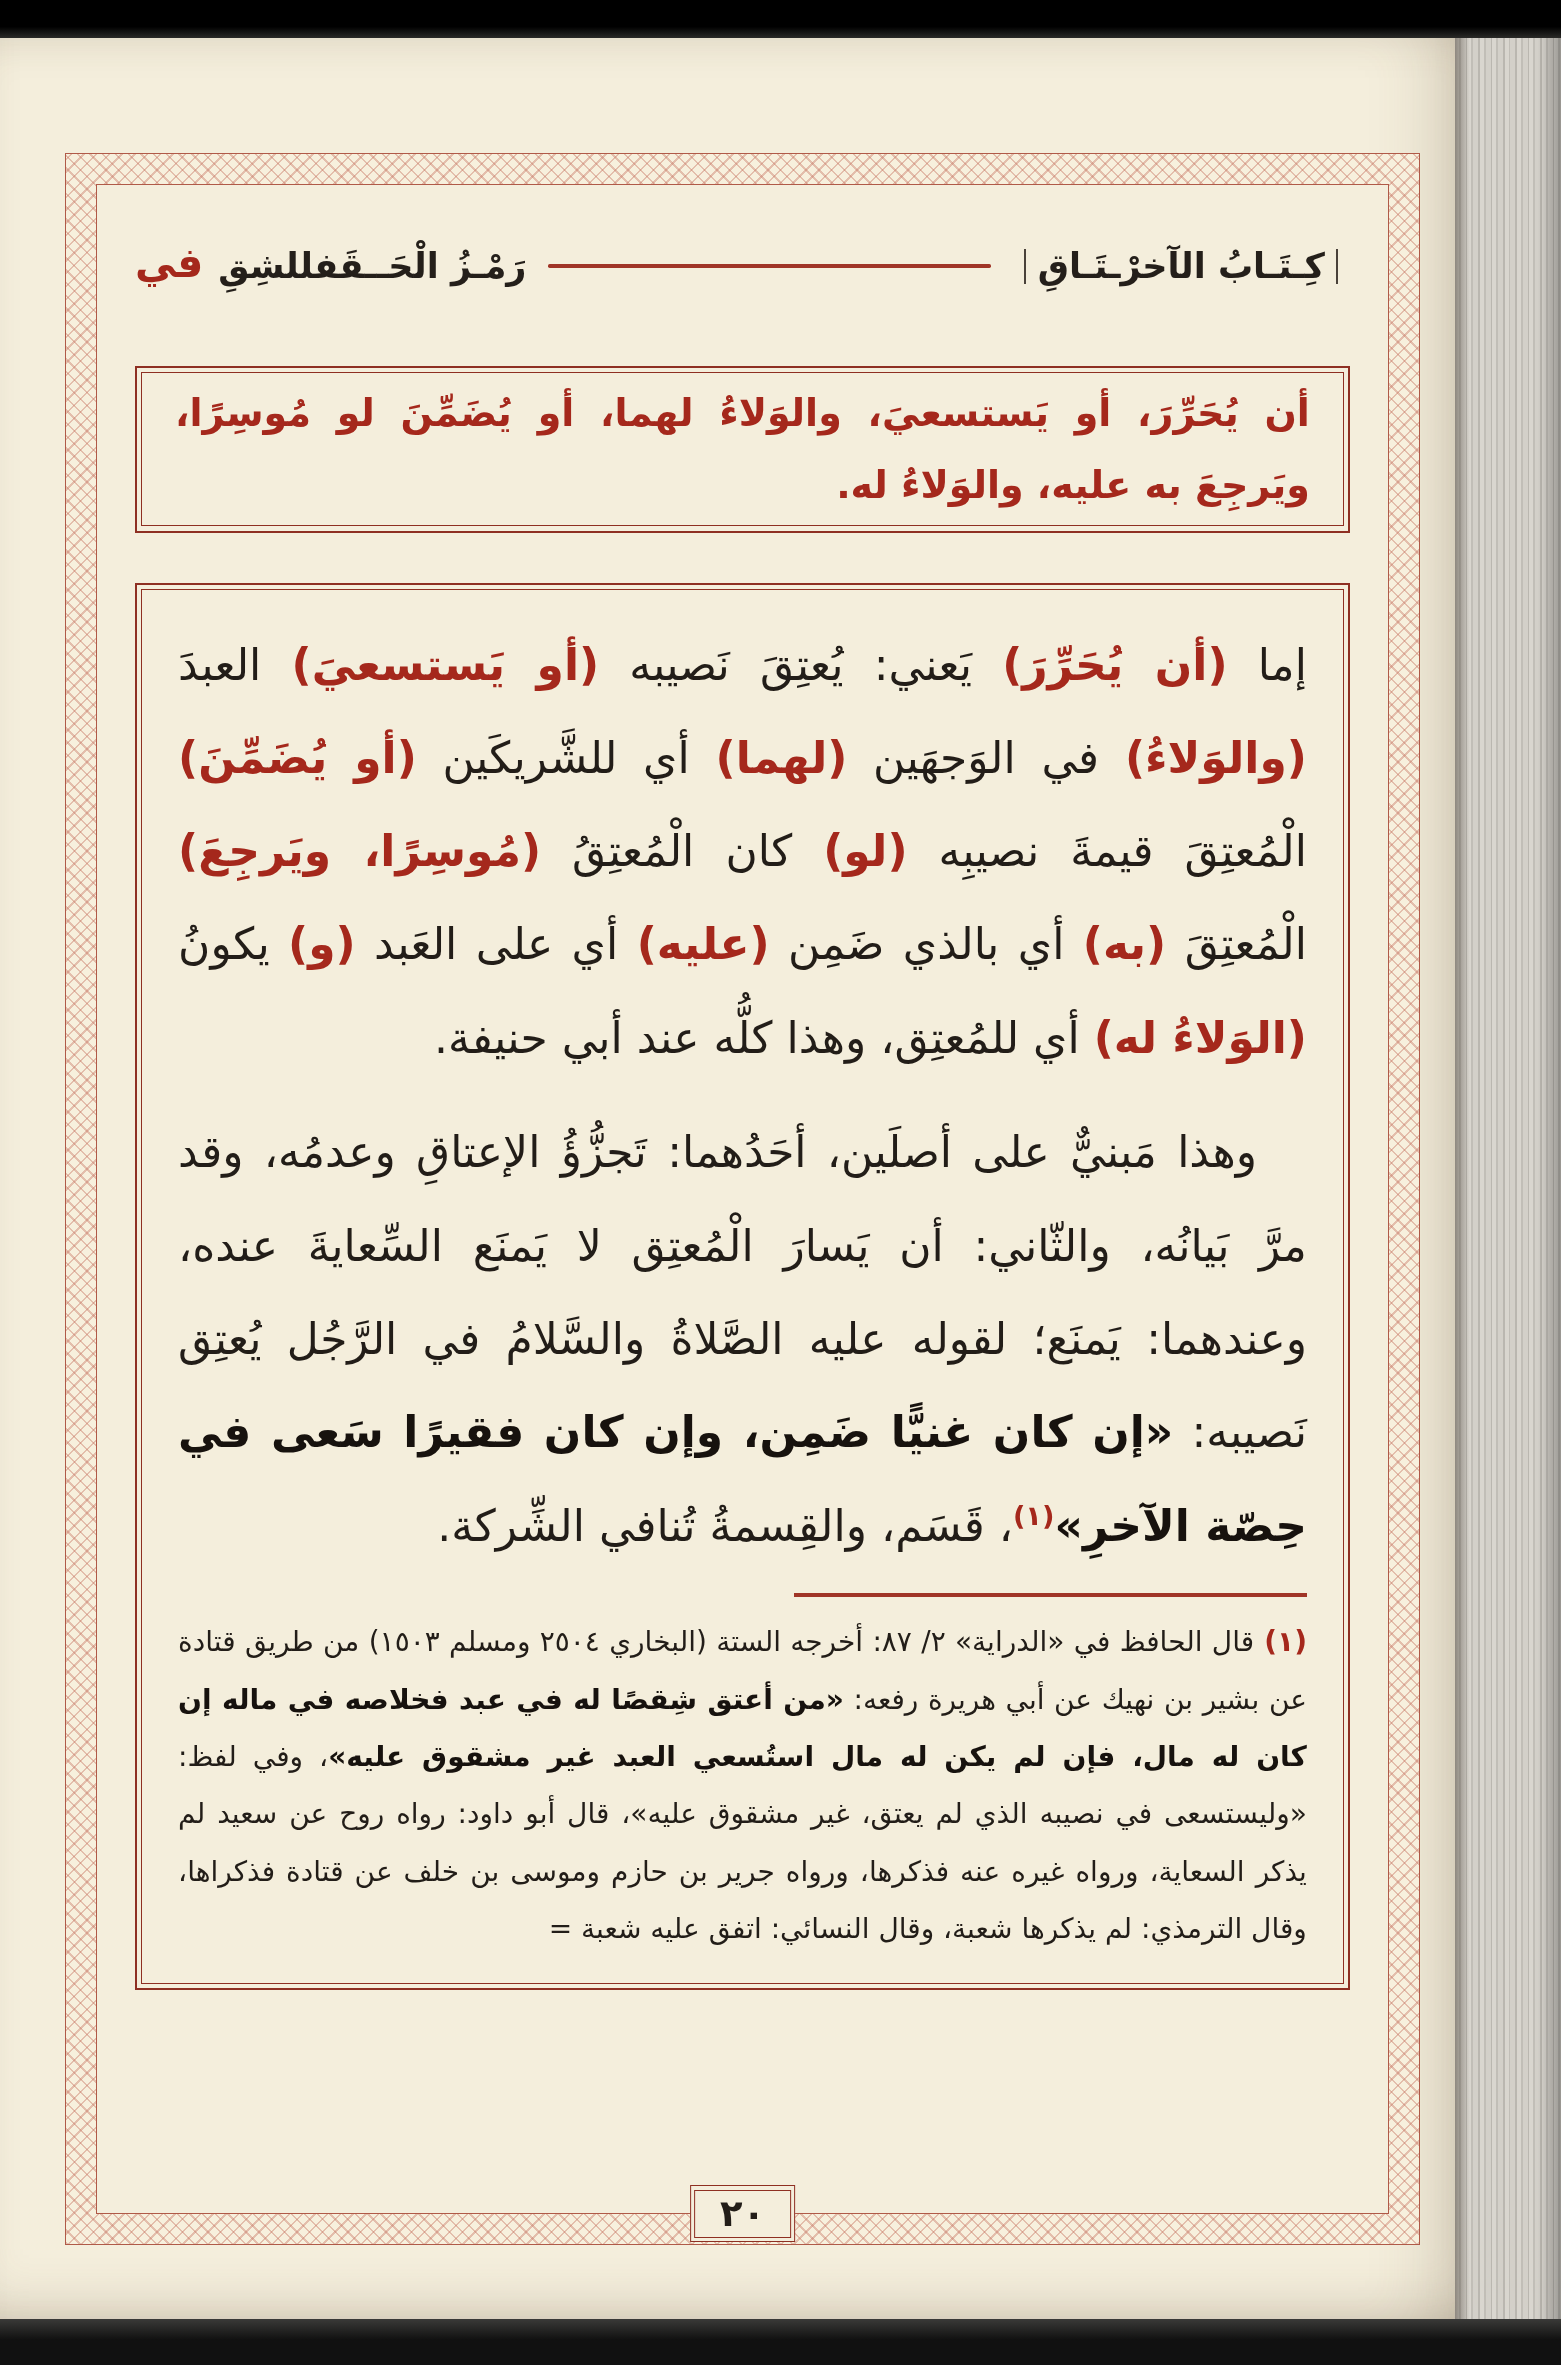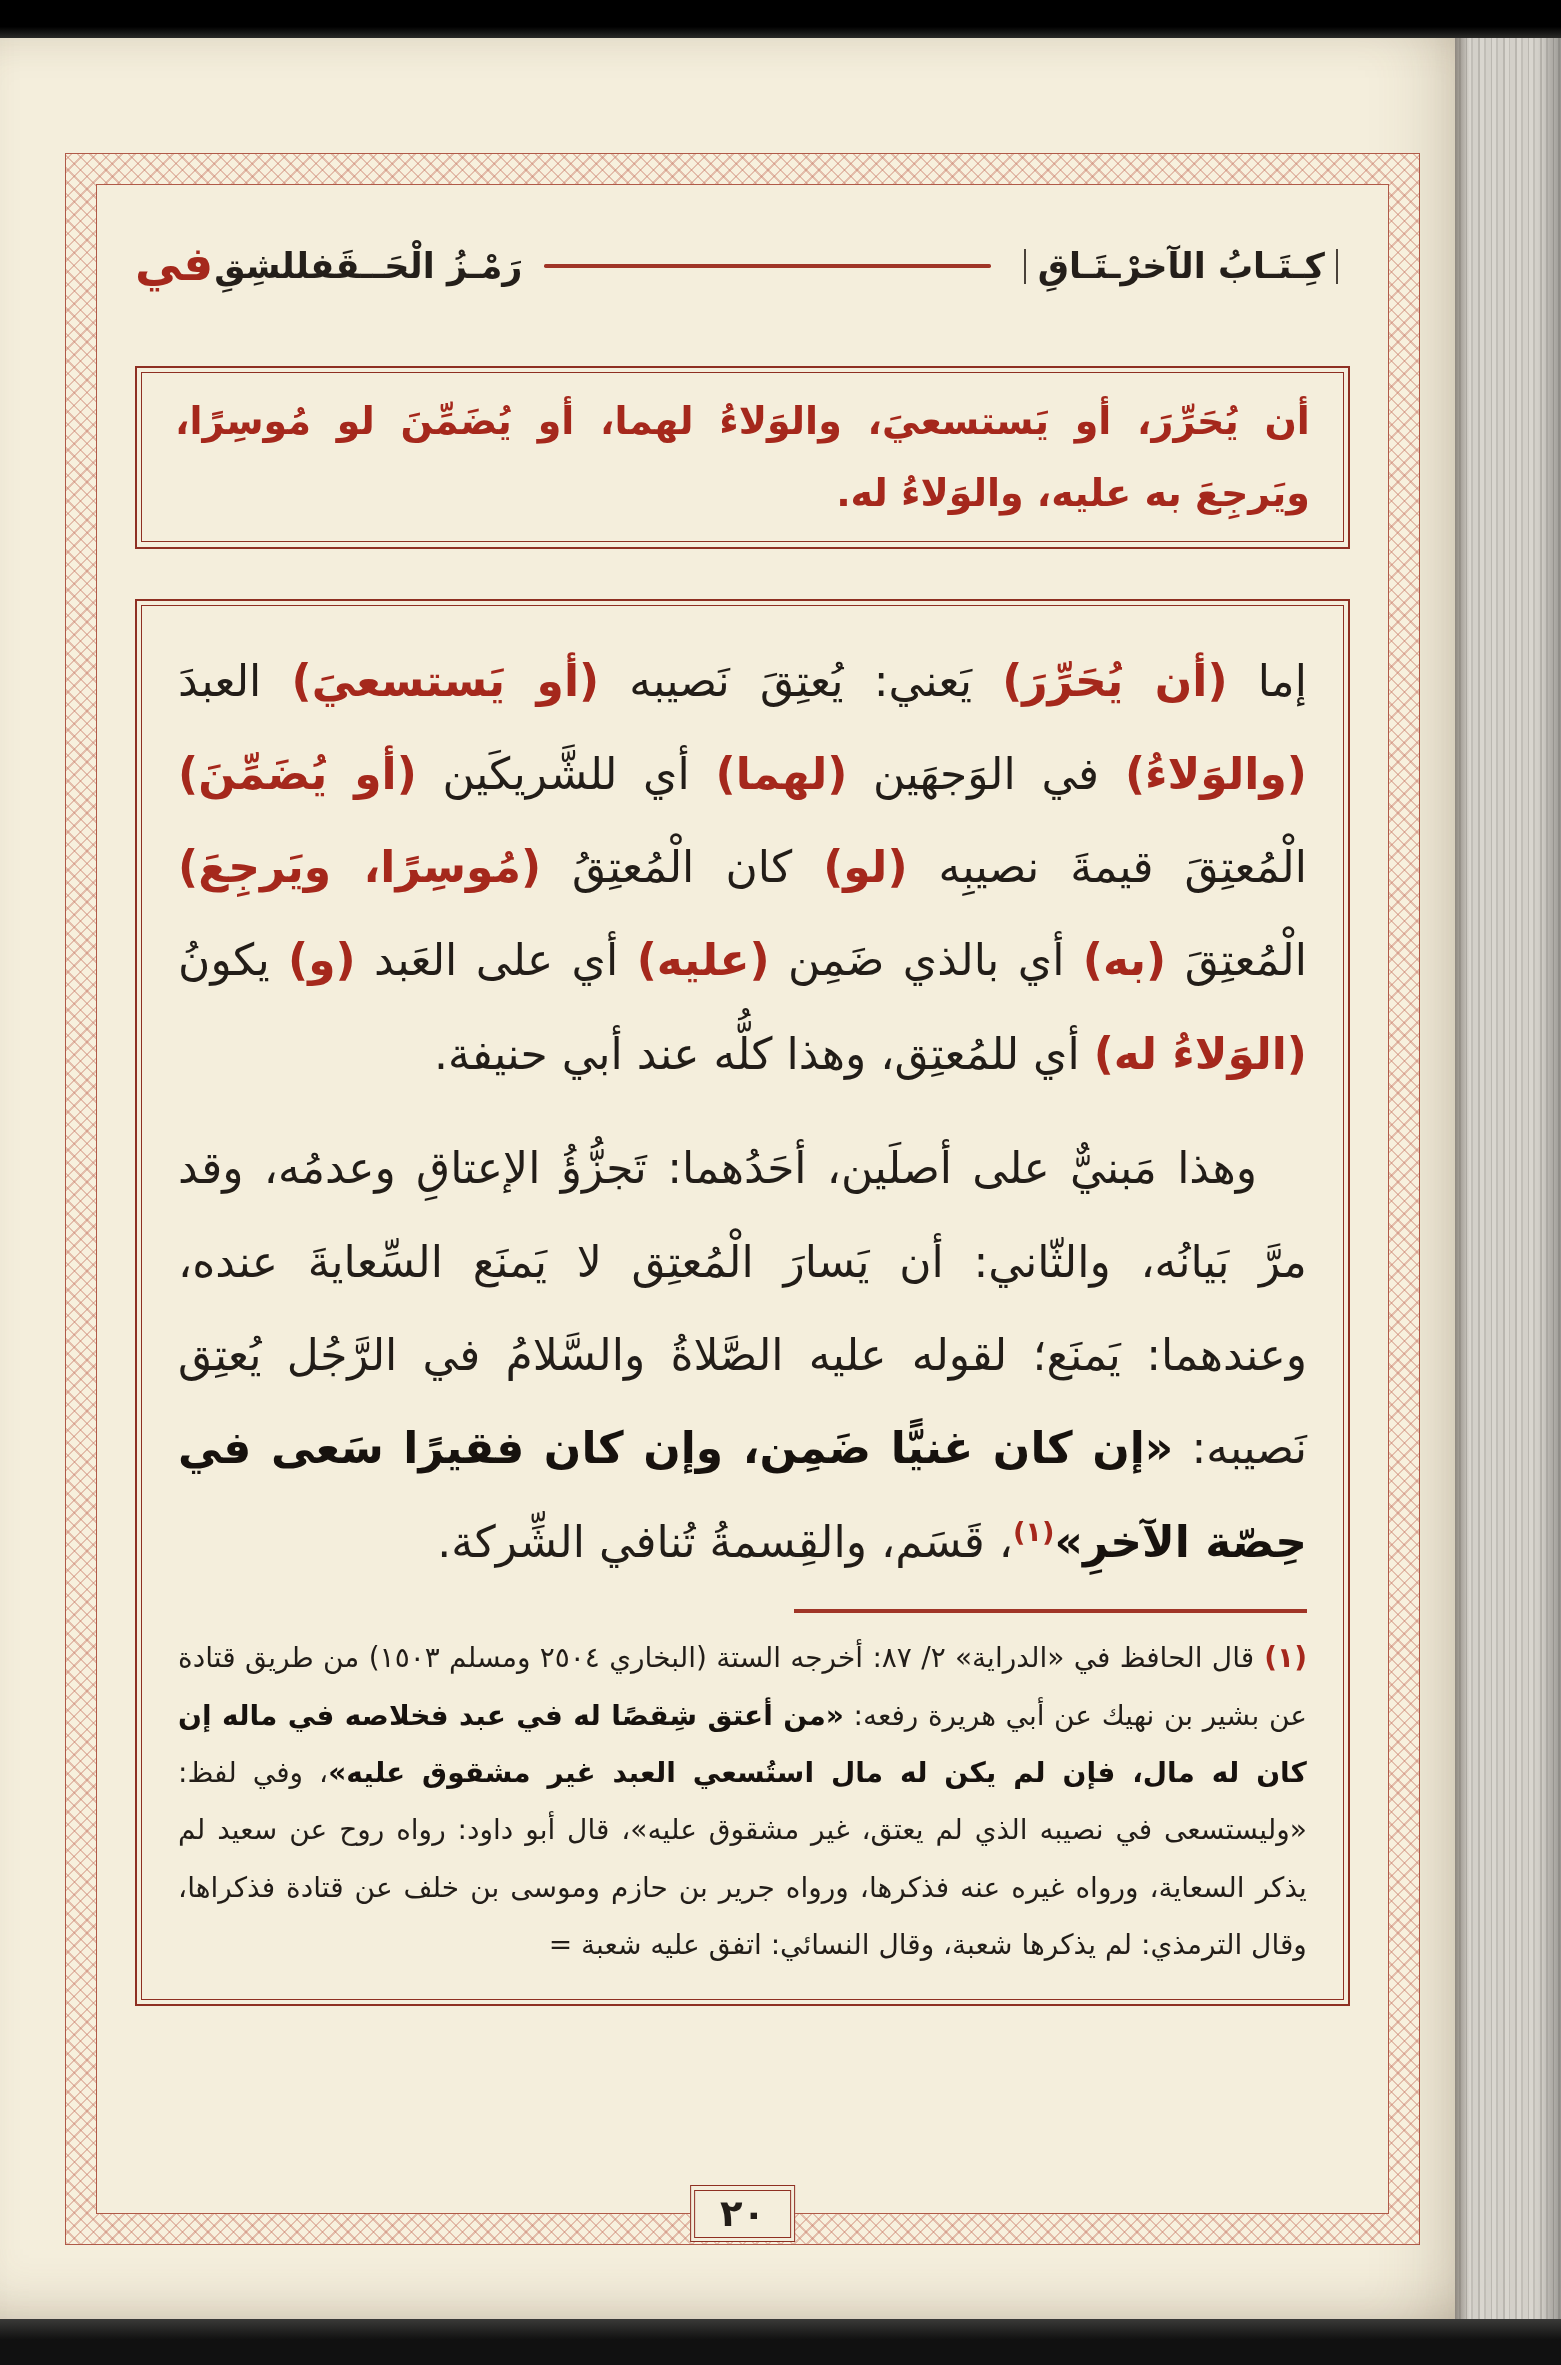--- a/index.html
+++ b/index.html
@@ -63,32 +63,32 @@
   .runhead .vbar{
     width:0;height:35px;border-left:2.5px solid #4a423a;margin:0 11.6px;flex:0 0 auto;
   }
   .runhead .htitle{
     font-size:35px;font-weight:bold;letter-spacing:0.8px;white-space:nowrap;
   }
   .runhead .hrule{
     flex:1 1 auto;height:3.3px;background:#a03527;margin:0 21.5px;border-radius:1.7px;
   }
   .runhead .fi-orn{
-    color:#a5281c;font-size:47px;font-weight:bold;margin-right:1px;white-space:nowrap;
+    color:#a5281c;font-size:41px;font-weight:bold;margin-right:15px;white-space:nowrap;
     transform:translateY(-3.3px);
   }
   
   .rulebox{
     border:2.5px solid #8e2f22;
     padding:4.1px;
     background:#f4eedc;
   }
   .rulebox .rulebox-in{
     border:0.8px solid #8e2f22;
-    padding:12px 33px;
+    padding:4px 33px;
   }
   .matn-box{margin-top:65px;}
   .matn-text{
     color:#a5281c;font-weight:bold;
     font-size:38px;line-height:1.9;
     text-align:justify;direction:rtl;
   }
   .main-box{margin-top:50px;}
   .main-box .rulebox-in{padding:28px 36px 25px;}
   

